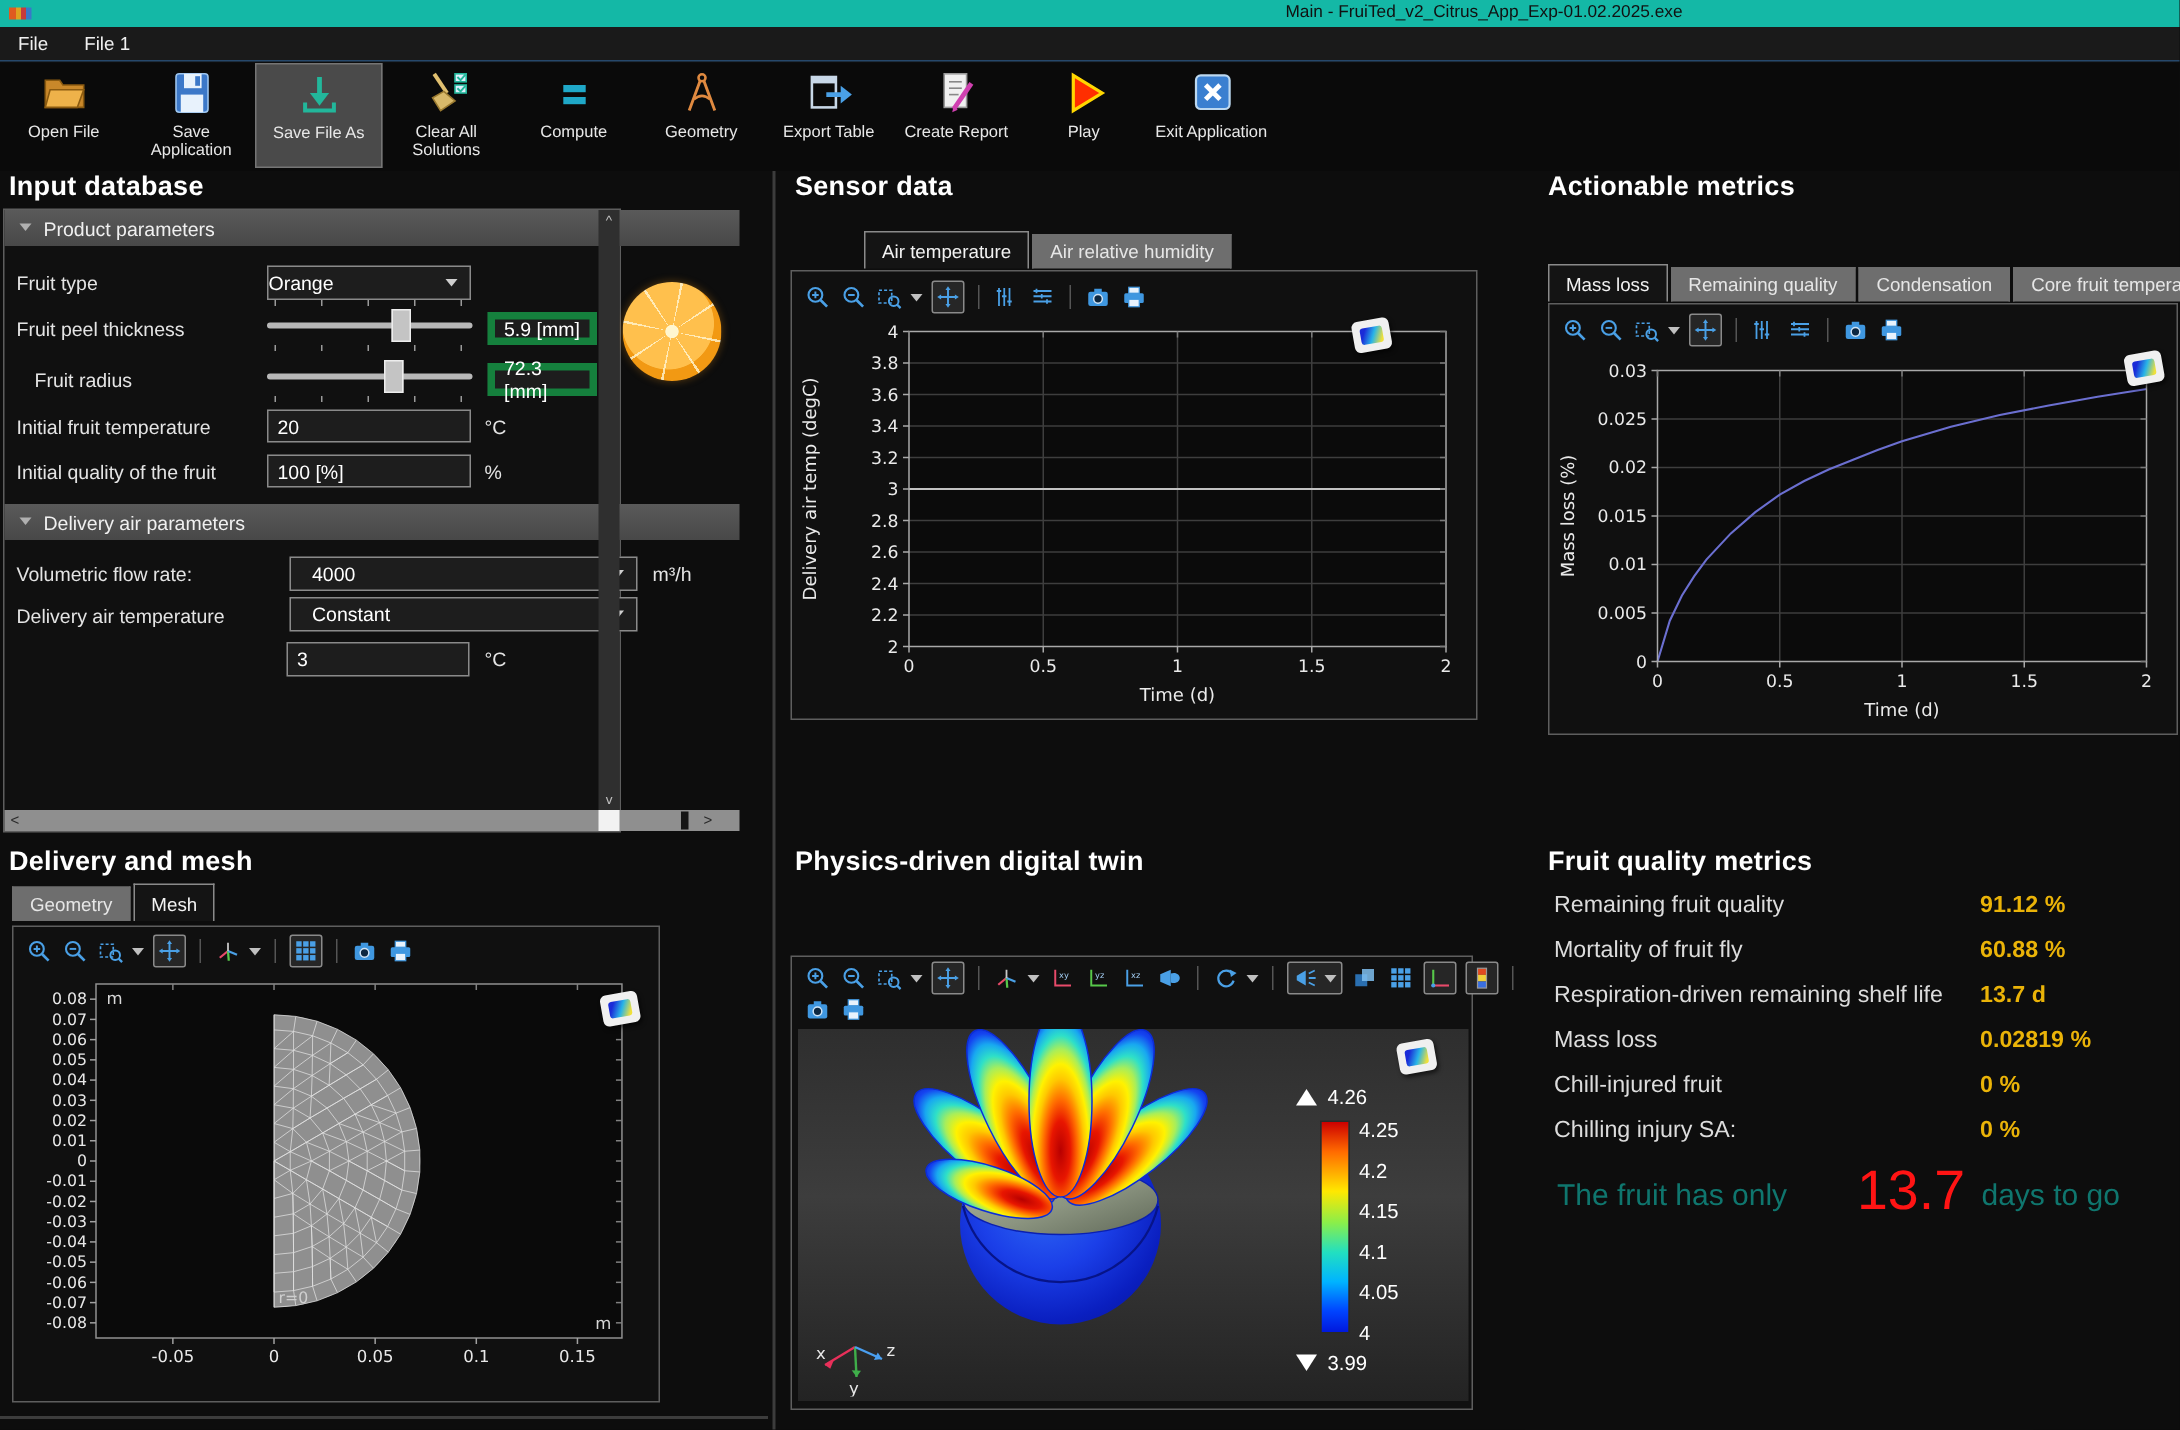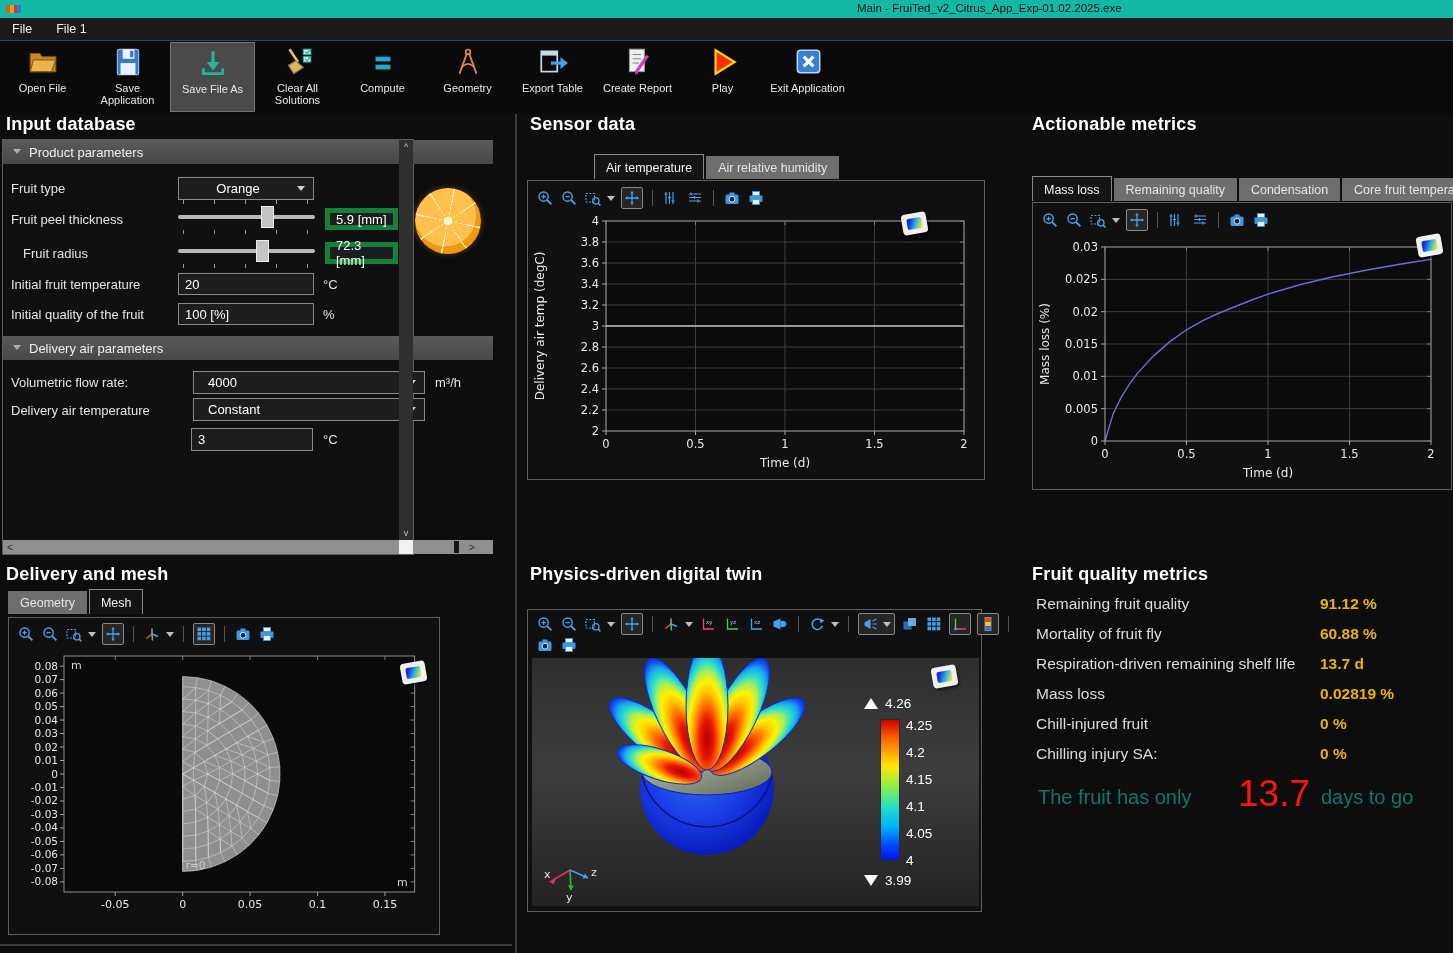--- a/index.html
+++ b/index.html
@@ -48,21 +48,21 @@
                    border-left:4px solid transparent; border-right:4px solid transparent; border-top:5px solid #b0b0b0; }
   .fld-label { position:absolute; font-size:13px; color:#e4e4e4; white-space:nowrap; }
   .fld-unit  { position:absolute; font-size:13px; color:#e4e4e4; }
   .textbox { position:absolute; background:#1d1d1d; border:1px solid #8a8a8a; color:#fff; font-size:13px;
              font-family:"Liberation Sans",sans-serif; padding:0 6px; }
   .valuebox { position:absolute; background:#1d1d1d; border:5px solid #15803d; color:#fff; font-size:13px;
               display:flex; align-items:center; padding:0 6px; }
   .dropdown { position:absolute; background:#1d1d1d; border:1px solid #8a8a8a; color:#fff; font-size:13px;
               display:flex; align-items:center; cursor:default; }
   .dropdown .dd-text { flex:1; padding-left:14px; }
-  .dropdown .dd-text.centered { text-align:center; padding-left:0; }
+  .dropdown .dd-text.centered { text-align:left; padding-left:0; }
   .dd-caret { width:0; height:0; border-left:4.5px solid transparent; border-right:4.5px solid transparent;
               border-top:5.5px solid #cfcfcf; margin-right:8px; }
   .slider { position:absolute; width:137px; height:26px; }
   .slider .track { position:absolute; left:0; right:0; top:11px; height:4px; background:#b8b8b8; border-radius:2px; }
   .slider .handle { position:absolute; top:2px; width:13px; height:22px; background:#c4c4c4; border:1px solid #ededed; }
   .slider .tick { position:absolute; width:1px; height:4px; background:#9a9a9a; }
   .orange-img { position:absolute; width:66px; height:66px; border-radius:50%;
     background:
       radial-gradient(circle at 50% 50%, #fff6cf 0 9%, rgba(255,255,255,0) 10%),
       repeating-conic-gradient(from 10deg, rgba(255,245,210,.8) 0deg 3deg, rgba(255,255,255,0) 3deg 45deg),
@@ -456,21 +456,21 @@
       <path d="M 170.6742857142857 28.4982857142857 A 97.5017142857143 97.5017142857143 0 0 1 170.6742857142857 223.50171428571429 Z" fill="#8f8f8f"></path>
       <path d="M170.7 113.5L181.5 119.8M181.5 119.8L181.5 132.2M181.5 132.2L170.7 138.5M170.7 113.5L170.7 126.0M181.5 119.8L170.7 126.0M181.5 119.8L170.7 126.0M181.5 132.2L170.7 126.0M181.5 132.2L170.7 126.0M170.7 138.5L170.7 126.0M170.7 138.5L170.7 126.0M170.7 101.0L183.2 104.4M183.2 104.4L192.3 113.5M192.3 113.5L195.6 126.0M195.6 126.0L192.3 138.5M192.3 138.5L183.2 147.6M183.2 147.6L170.7 151.0M170.7 101.0L170.7 113.5M183.2 104.4L181.5 119.8M183.2 104.4L170.7 113.5M192.3 113.5L181.5 119.8M192.3 113.5L181.5 119.8M195.6 126.0L181.5 132.2M195.6 126.0L181.5 119.8M192.3 138.5L181.5 132.2M192.3 138.5L181.5 132.2M183.2 147.6L170.7 138.5M183.2 147.6L181.5 132.2M170.7 151.0L170.7 138.5M170.7 151.0L170.7 138.5M170.7 88.5L183.5 90.8M183.5 90.8L194.7 97.3M194.7 97.3L203.1 107.3M203.1 107.3L207.6 119.5M207.6 119.5L207.6 132.5M207.6 132.5L203.1 144.7M203.1 144.7L194.7 154.7M194.7 154.7L183.5 161.2M183.5 161.2L170.7 163.5M170.7 88.5L170.7 101.0M183.5 90.8L183.2 104.4M183.5 90.8L170.7 101.0M194.7 97.3L183.2 104.4M194.7 97.3L183.2 104.4M203.1 107.3L192.3 113.5M203.1 107.3L192.3 113.5M207.6 119.5L195.6 126.0M207.6 119.5L192.3 113.5M207.6 132.5L195.6 126.0M207.6 132.5L195.6 126.0M203.1 144.7L192.3 138.5M203.1 144.7L192.3 138.5M194.7 154.7L183.2 147.6M194.7 154.7L192.3 138.5M183.5 161.2L183.2 147.6M183.5 161.2L183.2 147.6M170.7 163.5L170.7 151.0M170.7 163.5L170.7 151.0M170.7 76.1L183.6 77.8M183.6 77.8L195.6 82.8M195.6 82.8L206.0 90.7M206.0 90.7L213.9 101.0M213.9 101.0L218.9 113.1M218.9 113.1L220.6 126.0M220.6 126.0L218.9 138.9M218.9 138.9L213.9 151.0M213.9 151.0L206.0 161.3M206.0 161.3L195.6 169.2M195.6 169.2L183.6 174.2M183.6 174.2L170.7 175.9M170.7 76.1L170.7 88.5M183.6 77.8L183.5 90.8M183.6 77.8L170.7 88.5M195.6 82.8L194.7 97.3M195.6 82.8L183.5 90.8M206.0 90.7L194.7 97.3M206.0 90.7L194.7 97.3M213.9 101.0L203.1 107.3M213.9 101.0L203.1 107.3M218.9 113.1L207.6 119.5M218.9 113.1L203.1 107.3M220.6 126.0L207.6 132.5M220.6 126.0L207.6 119.5M218.9 138.9L207.6 132.5M218.9 138.9L207.6 132.5M213.9 151.0L203.1 144.7M213.9 151.0L203.1 144.7M206.0 161.3L194.7 154.7M206.0 161.3L203.1 144.7M195.6 169.2L183.5 161.2M195.6 169.2L194.7 154.7M183.6 174.2L183.5 161.2M183.6 174.2L183.5 161.2M170.7 175.9L170.7 163.5M170.7 175.9L170.7 163.5M170.7 63.6L183.7 64.9M183.7 64.9L196.1 69.0M196.1 69.0L207.4 75.5M207.4 75.5L217.1 84.2M217.1 84.2L224.7 94.8M224.7 94.8L230.0 106.7M230.0 106.7L232.8 119.5M232.8 119.5L232.8 132.5M232.8 132.5L230.0 145.3M230.0 145.3L224.7 157.2M224.7 157.2L217.1 167.8M217.1 167.8L207.4 176.5M207.4 176.5L196.1 183.0M196.1 183.0L183.7 187.1M183.7 187.1L170.7 188.4M170.7 63.6L170.7 76.1M183.7 64.9L183.6 77.8M183.7 64.9L170.7 76.1M196.1 69.0L195.6 82.8M196.1 69.0L183.6 77.8M207.4 75.5L195.6 82.8M207.4 75.5L195.6 82.8M217.1 84.2L206.0 90.7M217.1 84.2L206.0 90.7M224.7 94.8L213.9 101.0M224.7 94.8L213.9 101.0M230.0 106.7L218.9 113.1M230.0 106.7L213.9 101.0M232.8 119.5L220.6 126.0M232.8 119.5L218.9 113.1M232.8 132.5L220.6 126.0M232.8 132.5L220.6 126.0M230.0 145.3L218.9 138.9M230.0 145.3L218.9 138.9M224.7 157.2L213.9 151.0M224.7 157.2L213.9 151.0M217.1 167.8L206.0 161.3M217.1 167.8L213.9 151.0M207.4 176.5L195.6 169.2M207.4 176.5L206.0 161.3M196.1 183.0L195.6 169.2M196.1 183.0L195.6 169.2M183.7 187.1L183.6 174.2M183.7 187.1L183.6 174.2M170.7 188.4L170.7 175.9M170.7 188.4L170.7 175.9M170.7 51.1L183.7 52.2M183.7 52.2L196.3 55.6M196.3 55.6L208.1 61.1M208.1 61.1L218.8 68.6M218.8 68.6L228.1 77.9M228.1 77.9L235.5 88.5M235.5 88.5L241.1 100.4M241.1 100.4L244.4 113.0M244.4 113.0L245.6 126.0M245.6 126.0L244.4 139.0M244.4 139.0L241.1 151.6M241.1 151.6L235.5 163.5M235.5 163.5L228.1 174.1M228.1 174.1L218.8 183.4M218.8 183.4L208.1 190.9M208.1 190.9L196.3 196.4M196.3 196.4L183.7 199.8M183.7 199.8L170.7 200.9M170.7 51.1L170.7 63.6M183.7 52.2L183.7 64.9M183.7 52.2L170.7 63.6M196.3 55.6L196.1 69.0M196.3 55.6L183.7 64.9M208.1 61.1L207.4 75.5M208.1 61.1L196.1 69.0M218.8 68.6L207.4 75.5M218.8 68.6L207.4 75.5M228.1 77.9L217.1 84.2M228.1 77.9L217.1 84.2M235.5 88.5L224.7 94.8M235.5 88.5L224.7 94.8M241.1 100.4L230.0 106.7M241.1 100.4L224.7 94.8M244.4 113.0L232.8 119.5M244.4 113.0L230.0 106.7M245.6 126.0L232.8 132.5M245.6 126.0L232.8 119.5M244.4 139.0L232.8 132.5M244.4 139.0L232.8 132.5M241.1 151.6L230.0 145.3M241.1 151.6L230.0 145.3M235.5 163.5L224.7 157.2M235.5 163.5L224.7 157.2M228.1 174.1L217.1 167.8M228.1 174.1L224.7 157.2M218.8 183.4L207.4 176.5M218.8 183.4L217.1 167.8M208.1 190.9L196.1 183.0M208.1 190.9L207.4 176.5M196.3 196.4L196.1 183.0M196.3 196.4L196.1 183.0M183.7 199.8L183.7 187.1M183.7 199.8L183.7 187.1M170.7 200.9L170.7 188.4M170.7 200.9L170.7 188.4M170.7 38.6L183.7 39.6M183.7 39.6L196.4 42.5M196.4 42.5L208.6 47.3M208.6 47.3L219.9 53.8M219.9 53.8L230.1 61.9M230.1 61.9L239.0 71.5M239.0 71.5L246.4 82.3M246.4 82.3L252.0 94.1M252.0 94.1L255.9 106.6M255.9 106.6L257.8 119.5M257.8 119.5L257.8 132.5M257.8 132.5L255.9 145.4M255.9 145.4L252.0 157.9M252.0 157.9L246.4 169.7M246.4 169.7L239.0 180.5M239.0 180.5L230.1 190.1M230.1 190.1L219.9 198.2M219.9 198.2L208.6 204.7M208.6 204.7L196.4 209.5M196.4 209.5L183.7 212.4M183.7 212.4L170.7 213.4M170.7 38.6L170.7 51.1M183.7 39.6L183.7 52.2M183.7 39.6L170.7 51.1M196.4 42.5L196.3 55.6M196.4 42.5L183.7 52.2M208.6 47.3L208.1 61.1M208.6 47.3L196.3 55.6M219.9 53.8L208.1 61.1M219.9 53.8L208.1 61.1M230.1 61.9L218.8 68.6M230.1 61.9L218.8 68.6M239.0 71.5L228.1 77.9M239.0 71.5L228.1 77.9M246.4 82.3L235.5 88.5M246.4 82.3L235.5 88.5M252.0 94.1L241.1 100.4M252.0 94.1L235.5 88.5M255.9 106.6L244.4 113.0M255.9 106.6L241.1 100.4M257.8 119.5L245.6 126.0M257.8 119.5L244.4 113.0M257.8 132.5L245.6 126.0M257.8 132.5L245.6 126.0M255.9 145.4L244.4 139.0M255.9 145.4L244.4 139.0M252.0 157.9L241.1 151.6M252.0 157.9L241.1 151.6M246.4 169.7L235.5 163.5M246.4 169.7L235.5 163.5M239.0 180.5L228.1 174.1M239.0 180.5L235.5 163.5M230.1 190.1L218.8 183.4M230.1 190.1L228.1 174.1M219.9 198.2L208.1 190.9M219.9 198.2L218.8 183.4M208.6 204.7L208.1 190.9M208.6 204.7L208.1 190.9M196.4 209.5L196.3 196.4M196.4 209.5L196.3 196.4M183.7 212.4L183.7 199.8M183.7 212.4L183.7 199.8M170.7 213.4L170.7 200.9M170.7 213.4L170.7 200.9M170.7 28.5L185.2 29.6M185.2 29.6L199.4 32.8M199.4 32.8L213.0 38.2M213.0 38.2L225.6 45.4M225.6 45.4L237.0 54.5M237.0 54.5L246.9 65.2M246.9 65.2L255.1 77.2M255.1 77.2L261.4 90.4M261.4 90.4L265.7 104.3M265.7 104.3L267.9 118.7M267.9 118.7L267.9 133.3M267.9 133.3L265.7 147.7M265.7 147.7L261.4 161.6M261.4 161.6L255.1 174.8M255.1 174.8L246.9 186.8M246.9 186.8L237.0 197.5M237.0 197.5L225.6 206.6M225.6 206.6L213.0 213.8M213.0 213.8L199.4 219.2M199.4 219.2L185.2 222.4M185.2 222.4L170.7 223.5M170.7 28.5L170.7 38.6M185.2 29.6L183.7 39.6M199.4 32.8L196.4 42.5M213.0 38.2L208.6 47.3M225.6 45.4L219.9 53.8M237.0 54.5L230.1 61.9M246.9 65.2L239.0 71.5M255.1 77.2L246.4 82.3M261.4 90.4L252.0 94.1M265.7 104.3L255.9 106.6M267.9 118.7L257.8 119.5M267.9 133.3L257.8 132.5M265.7 147.7L255.9 145.4M261.4 161.6L252.0 157.9M255.1 174.8L246.4 169.7M246.9 186.8L239.0 180.5M237.0 197.5L230.1 190.1M225.6 206.6L219.9 198.2M213.0 213.8L208.6 204.7M199.4 219.2L196.4 209.5M185.2 222.4L183.7 212.4M170.7 223.5L170.7 213.4M170.7 28.5L170.7 223.5" fill="none" stroke="#e2e2e2" stroke-width="0.55" opacity="0.9"></path>
       <text x="173.6742857142857" y="220.50171428571429" font-size="10.5" fill="#cfcfcf">r=0</text>
     </svg>
   <div class="comsol-logo" style="left:392px; top:44px;">
       <div class="scr"></div>
     </div>
 </div>
 
 <div class="h1" style="left:530px; top:114px;">Sensor data</div>
-<div class="tabs" style="left:548px; top:154px; z-index:2;padding-left:46px;">
+<div class="tabs" style="left:530px; top:154px; z-index:2;padding-left:46px;">
   <div class="tab active">Air temperature</div>
   <div class="tab inactive">Air relative humidity</div>
 </div>
 <div class="panel" style="left:527px; top:180px; width:458px; height:300px;">
   <div class="ptoolbar" style="left:8px; top:6px;">
     <span class="tbi">
         <svg viewBox="0 0 16 16">
           <circle cx="6.6" cy="6.6" r="4.6" fill="none" stroke="#4aa0e6" stroke-width="1.4"></circle>
           <path d="M10 10 L14.4 14.4" stroke="#4aa0e6" stroke-width="1.8"></path>
           <path d="M4.4 6.6 h4.4 M6.6 4.4 v4.4" stroke="#4aa0e6" stroke-width="1.3"></path>
@@ -595,21 +595,21 @@
       <text x="434" y="237" text-anchor="middle" font-size="11.5" fill="#eaeaea">2</text>
       <text x="14" y="115" text-anchor="middle" font-size="12" fill="#eaeaea" transform="rotate(-90 14 115)">Delivery air temp (degC)</text>
       <text x="255" y="256" text-anchor="middle" font-size="12" fill="#eaeaea">Time (d)</text>
     </svg>
   <div class="comsol-logo" style="left:374px; top:32px;">
       <div class="scr"></div>
     </div>
 </div>
 
 <div class="h1" style="left:530px; top:564px;">Physics-driven digital twin</div>
-<div class="panel" style="left:527px; top:609px; width:455px; height:303px;">
+<div class="panel" style="left:527px; top:637px; width:455px; height:303px;">
   <div class="ptoolbar" style="left:8px; top:3px;">
     <span class="tbi">
         <svg viewBox="0 0 16 16">
           <circle cx="6.6" cy="6.6" r="4.6" fill="none" stroke="#4aa0e6" stroke-width="1.4"></circle>
           <path d="M10 10 L14.4 14.4" stroke="#4aa0e6" stroke-width="1.8"></path>
           <path d="M4.4 6.6 h4.4 M6.6 4.4 v4.4" stroke="#4aa0e6" stroke-width="1.3"></path>
         </svg>
       </span>
     <span class="tbi">
         <svg viewBox="0 0 16 16">

